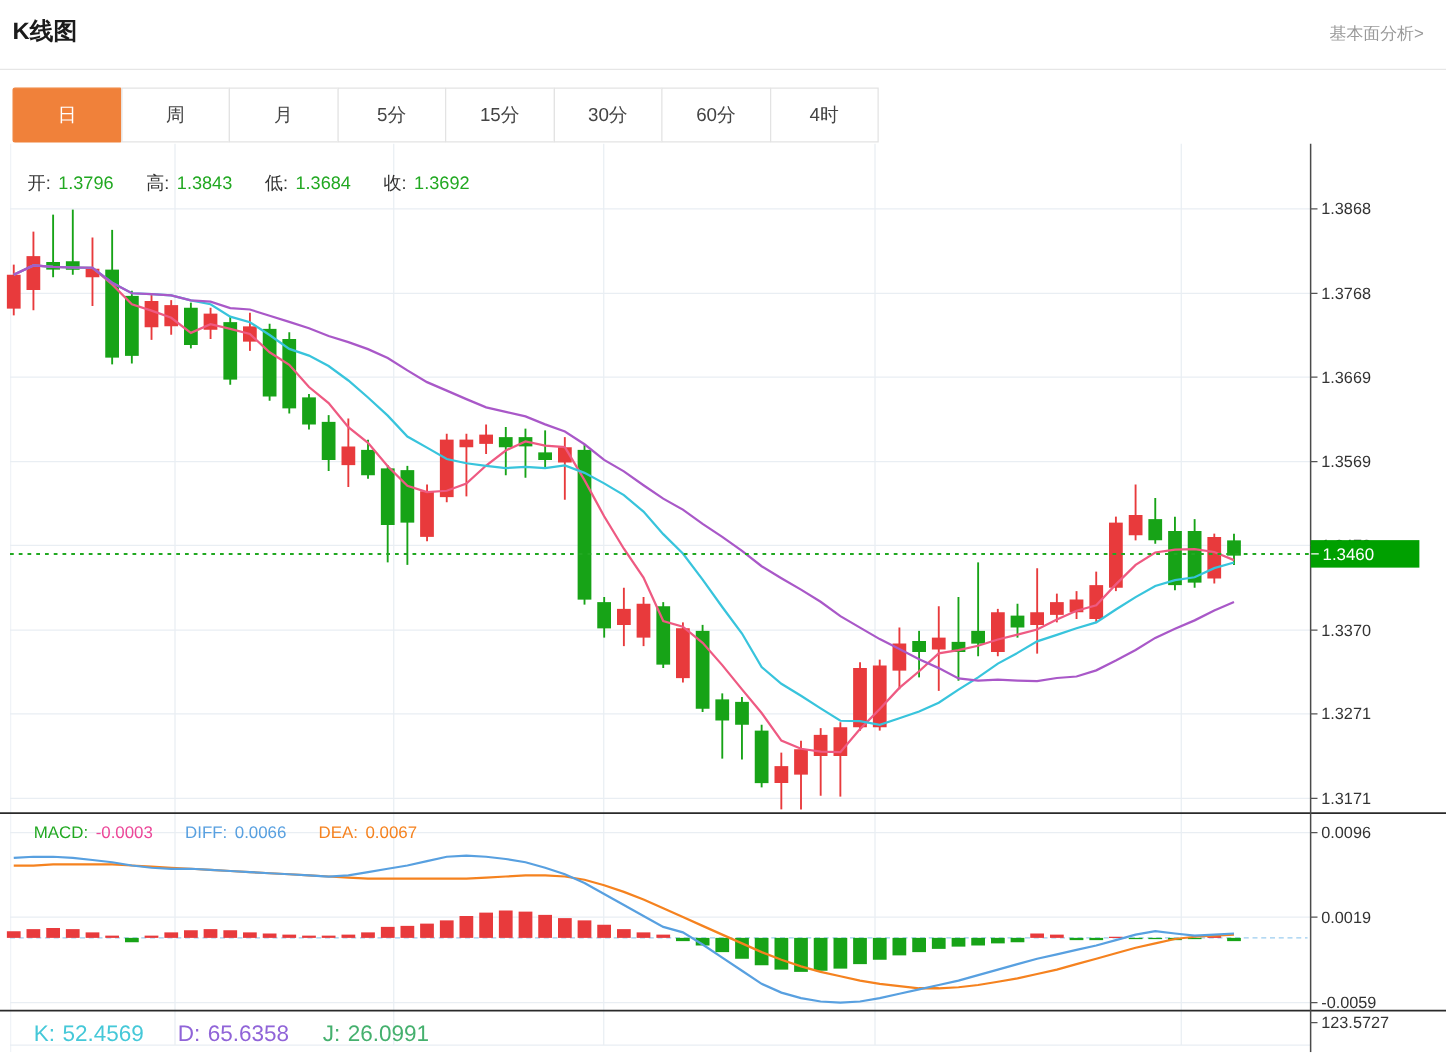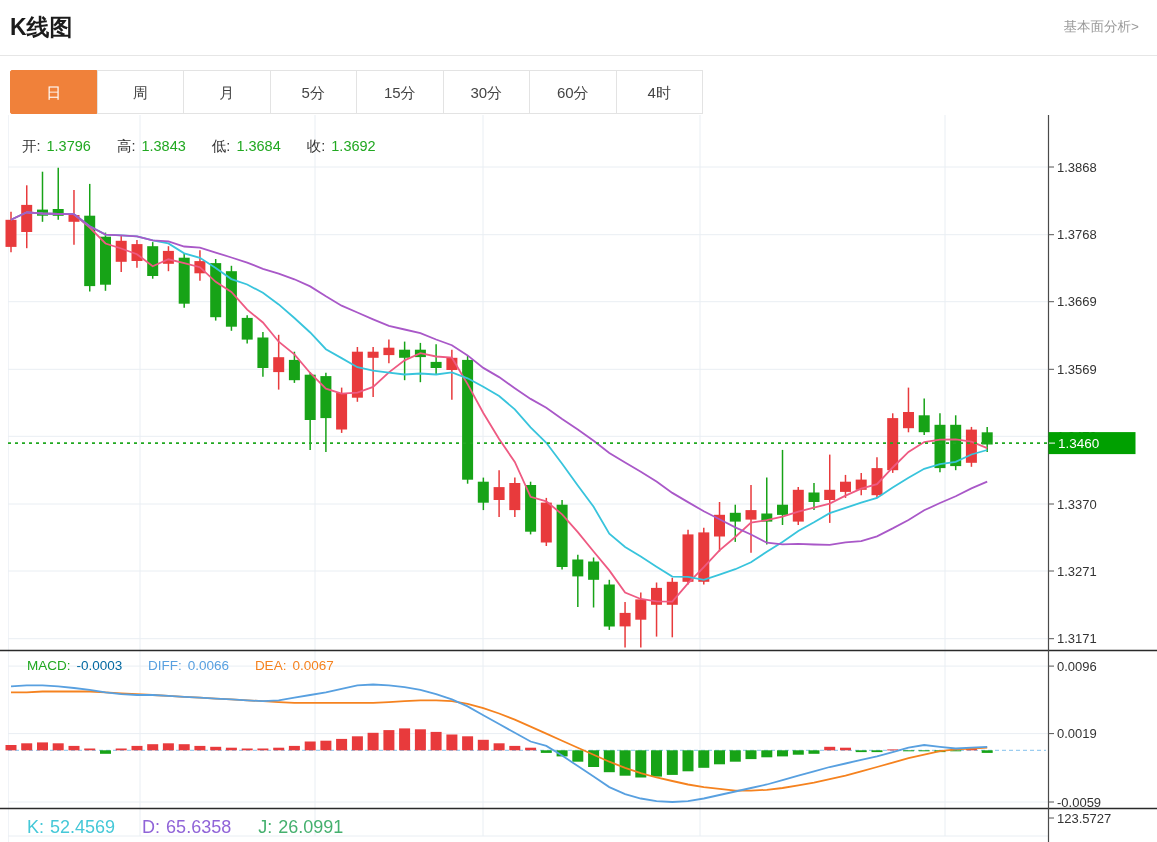--- a/index.html
+++ b/index.html
@@ -1,18 +1,18 @@
 <!DOCTYPE html>
 <html><head>
 <meta charset="utf-8">
 <style>
   html,body{margin:0;padding:0;background:#fff;}
   .stage{position:relative;width:1157px;height:842px;background:#fff;
          font-family:"Liberation Sans","DejaVu Sans",sans-serif;overflow:hidden;}
-  .page-title{position:absolute;left:10px;top:12px;font-size:23px;font-weight:bold;color:#1b1b1b;}
+  .page-title{position:absolute;left:10px;top:12px;font-size:19px;font-weight:bold;color:#1b1b1b;}
   .header-link{position:absolute;right:18px;top:18px;font-size:13.5px;color:#9a9a9a;cursor:pointer;}
   .header-divider{position:absolute;left:0;top:55px;width:1157px;height:1px;background:#e6e6e6;}
   .tabbar{position:absolute;left:10px;top:70px;display:flex;}
   .tab{width:87.5px;height:44px;line-height:44px;text-align:center;font-size:15px;color:#444;
        background:#fff;border:1px solid #e3e3e3;margin-left:-1px;box-sizing:border-box;cursor:pointer;}
   .tab:first-child{margin-left:0;}
   .tab.active{color:#fff;border-radius:2px;}
   .overlay-row{position:absolute;font-size:14.5px;white-space:nowrap;z-index:3;}
   .overlay-row span{margin-right:6px;}
   .overlay-row .gap{margin-right:22px;}
@@ -310,21 +310,21 @@
 
   <div class="overlay-row row-quote">
     <span>开:</span><span class="gap" style="color: rgb(33, 168, 33);">1.3796</span>
     <span>高:</span><span class="gap" style="color: rgb(33, 168, 33);">1.3843</span>
     <span>低:</span><span class="gap" style="color: rgb(33, 168, 33);">1.3684</span>
     <span>收:</span><span style="color: rgb(33, 168, 33);">1.3692</span>
   </div>
 
 
   <div class="overlay-row row-macd">
-    <span style="color: rgb(33, 168, 33);">MACD:</span><span class="gap" style="color: #0369a1;">-0.0003</span>
+    <span style="color: rgb(33, 168, 33);">MACD:</span><span class="gap" style="color: #ec4899;">-0.0003</span>
     <span style="color: rgb(88, 160, 224);">DIFF:</span><span class="gap" style="color: rgb(88, 160, 224);">0.0066</span>
     <span style="color: rgb(245, 130, 31);">DEA:</span><span style="color: rgb(245, 130, 31);">0.0067</span>
   </div>
 
   <div class="overlay-row row-kdj">
     <span style="color: rgb(69, 200, 216);">K:</span><span class="gap" style="color: rgb(69, 200, 216);">52.4569</span>
     <span style="color: rgb(144, 100, 216);">D:</span><span class="gap" style="color: rgb(144, 100, 216);">65.6358</span>
     <span style="color: rgb(69, 176, 110);">J:</span><span style="color: rgb(69, 176, 110);">26.0991</span>
   </div>
 

